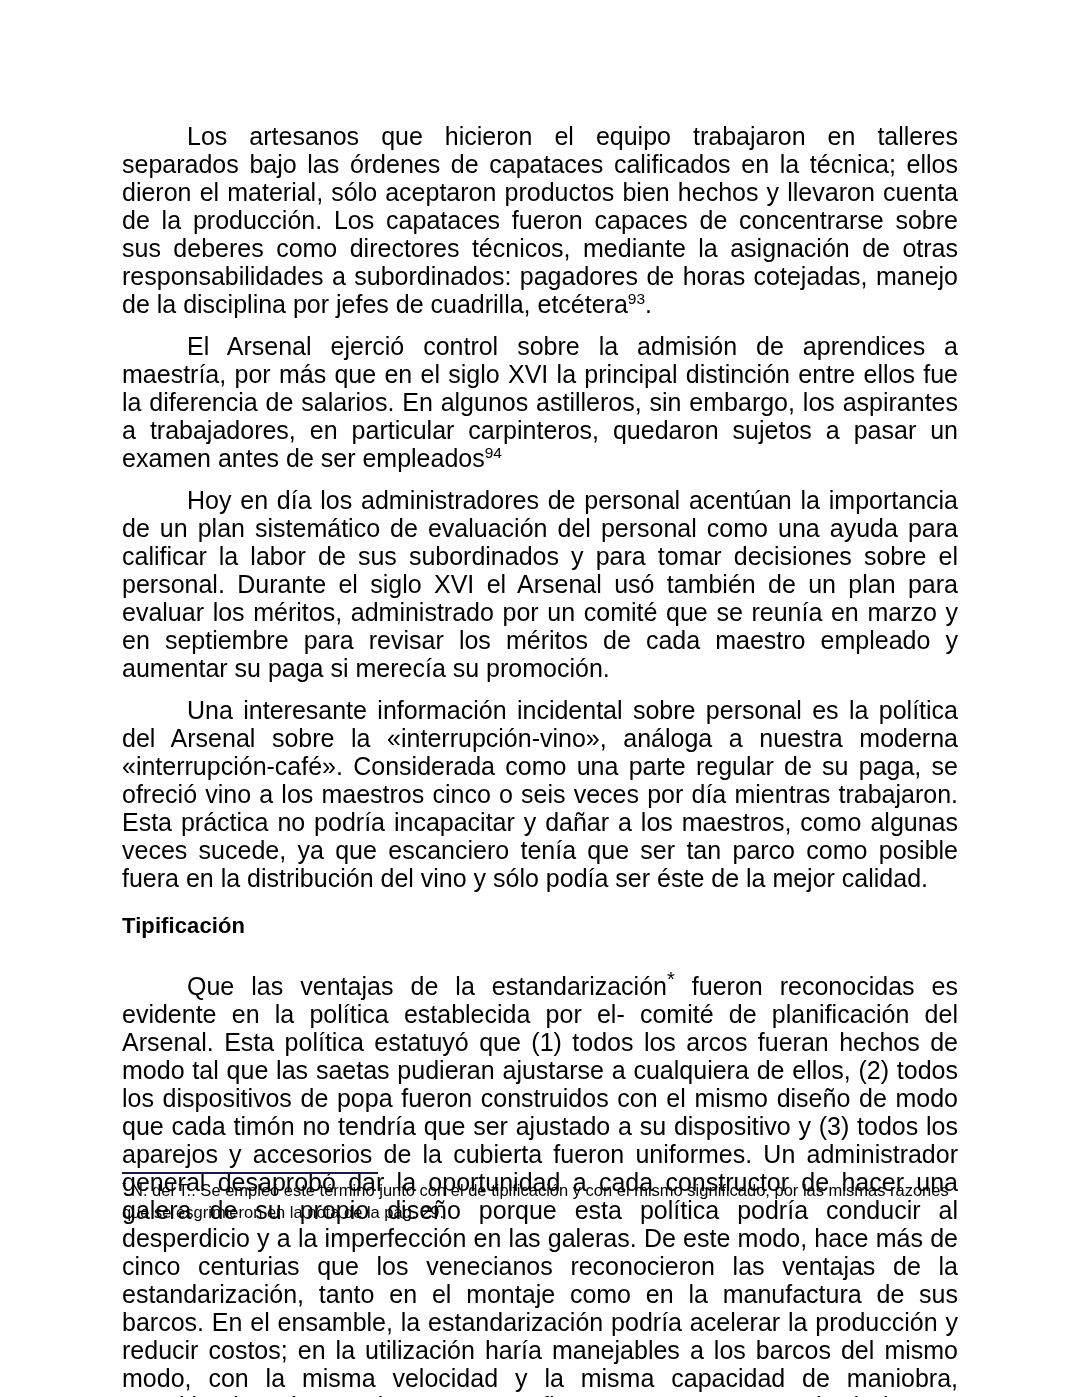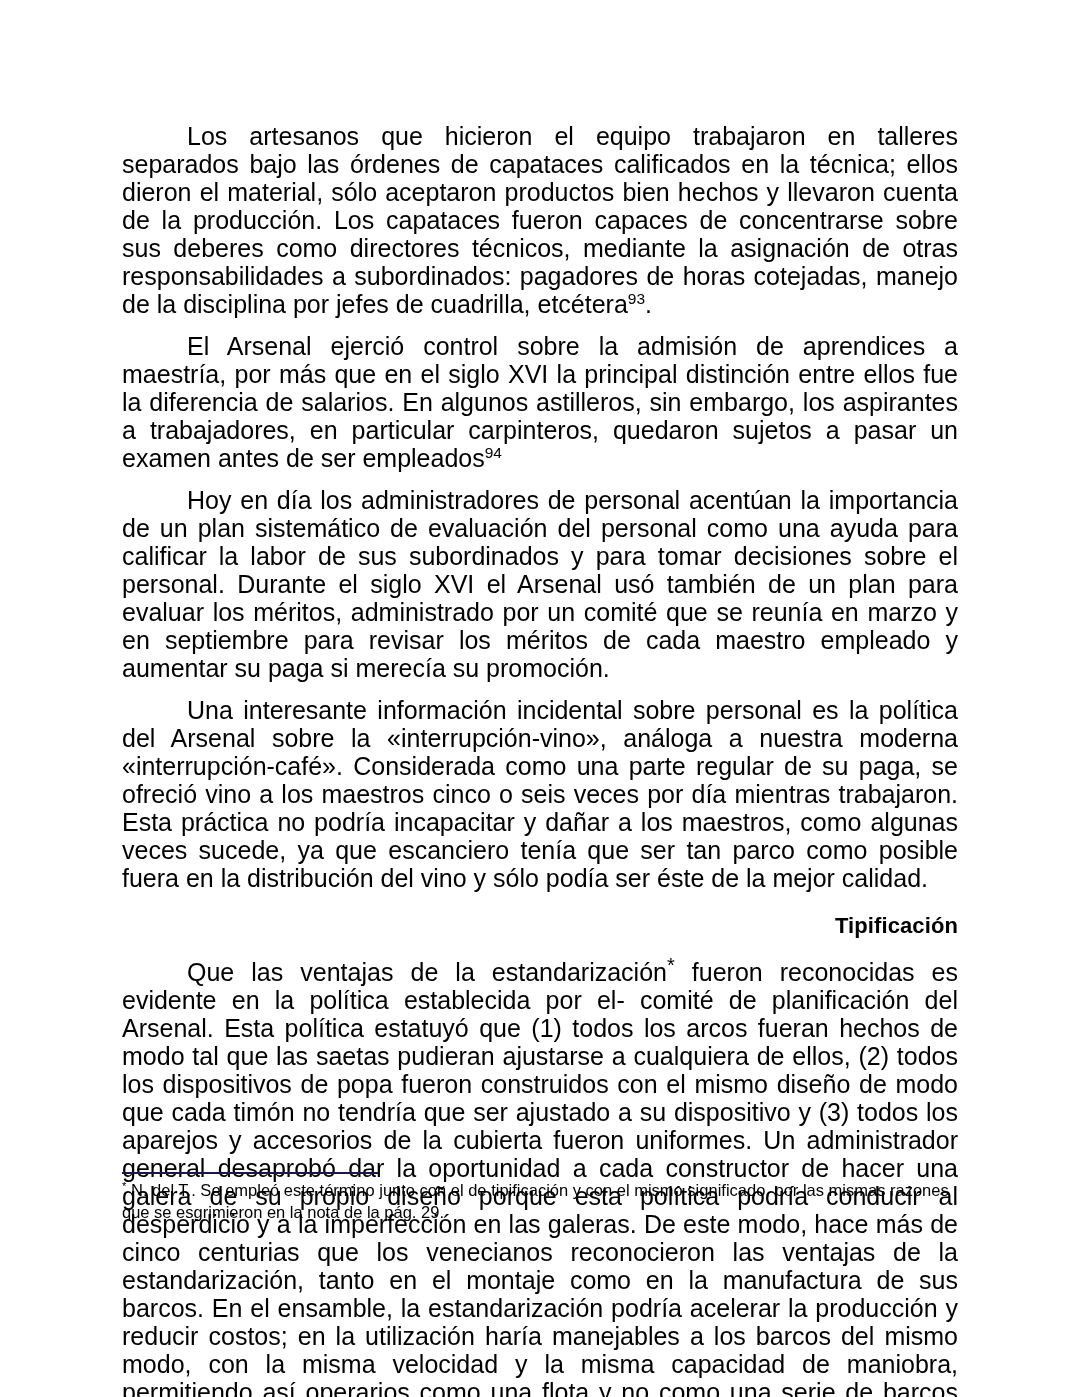--- a/index.html
+++ b/index.html
@@ -37,25 +37,25 @@
     font-size: 25px;
     line-height: 28px;
     text-align: justify;
     text-indent: 65px;
     word-spacing: 0px;
     -webkit-hyphens: none;
     hyphens: none;
   }
 
   h2.section-heading {
-    margin: 20px 0 18px 0;
+    margin: 20px 0 32px 0;
     font-size: 22px;
     line-height: 28px;
     font-weight: bold;
-    text-align: right;
+    text-align: left;
     text-indent: 0;
     letter-spacing: 0.1px;
   }
 
   sup {
     font-size: 0.62em;
     vertical-align: super;
     line-height: 0;
   }
 

